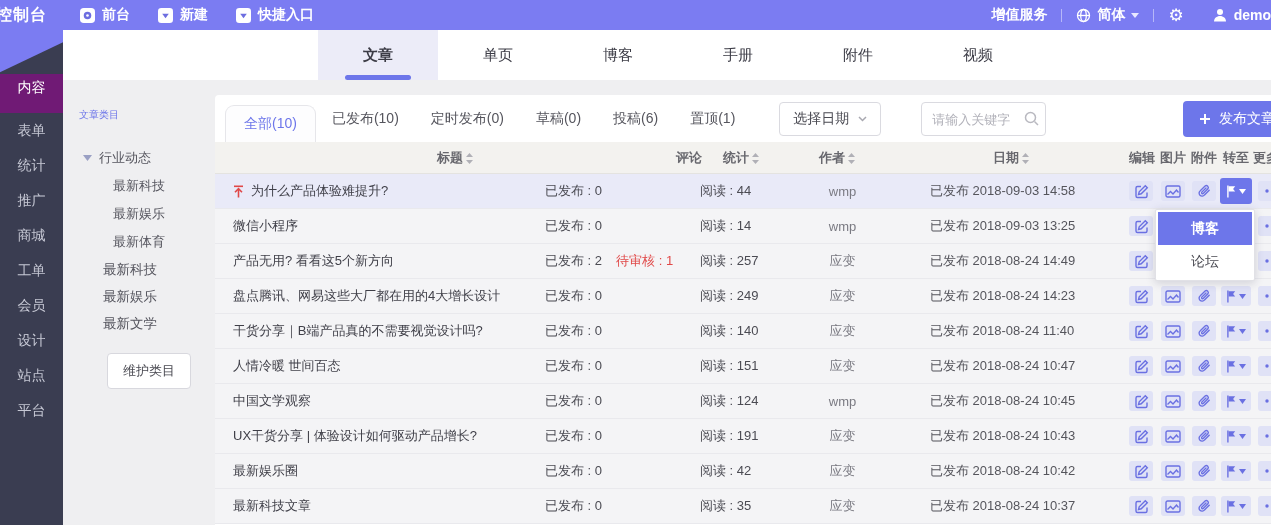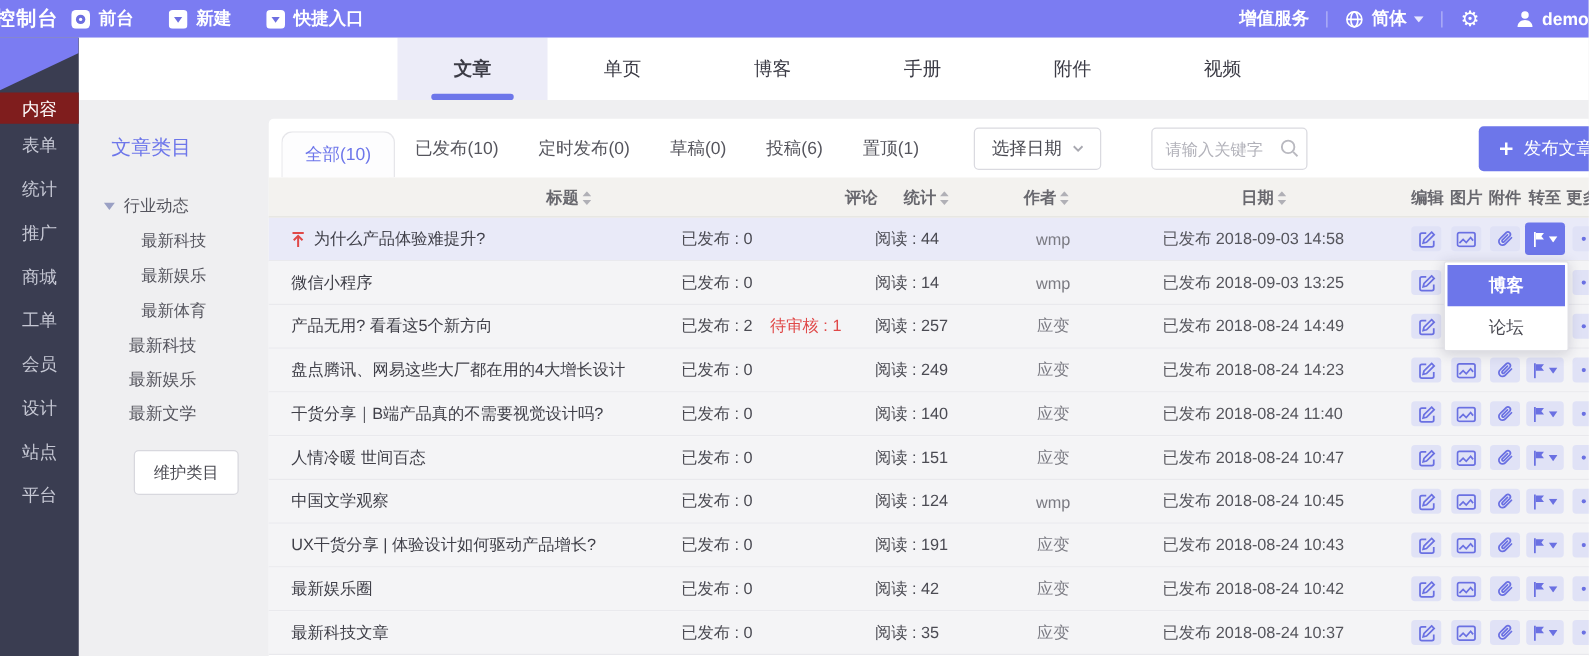--- a/index.html
+++ b/index.html
@@ -6,45 +6,45 @@
   html,body { width:1271px; height:525px; }
   body {
     position:relative; overflow:hidden; background:#efeff1;
     font-family:"Liberation Sans","DejaVu Sans",sans-serif;
   }
   
   .topbar { position:absolute; left:0; top:0; right:0; height:30px; background:#7b7cf2;
             display:flex; align-items:center; color:#fff; z-index:30; }
   .logo { width:60px; flex:0 0 60px; font-size:16px; font-weight:700; letter-spacing:1px;
           margin-left:-4px; white-space:nowrap; overflow:visible; }
-  .top-nav { display:flex; gap:28px; margin-left:1px; }
+  .top-nav { display:flex; gap:28px; margin-left:24px; }
   .top-nav-item { display:flex; align-items:center; gap:7px; font-size:14px; font-weight:700; cursor:pointer; }
   .top-right { margin-left:auto; display:flex; align-items:center; font-size:14px; font-weight:700; }
   .top-right .tr-item { display:flex; align-items:center; gap:6px; padding:0 14px; cursor:pointer; white-space:nowrap; }
   .tr-sep { width:1px; height:13px; background:rgba(255,255,255,.45); }
   .user-item { margin-right:-14px; }
   .ico { display:inline-flex; align-items:center; justify-content:center; }
   .gear { font-size:17px; line-height:1; }
   
   .sidebar { position:absolute; left:0; top:30px; bottom:0; width:63px; background:#3a3d51; z-index:25; }
   .sidebar-decor { height:44px; background:#7b7cf2; clip-path:polygon(0 0,100% 0,100% 28%,0 96%); }
   .side-item { height:35px; line-height:35px; text-align:center; color:#c6c8d4; font-size:14px; cursor:pointer; }
-  .side-item.active { height:25px; line-height:27px; background:#7f1d1d; color:#fff; }
+  .side-item.active { height:39px; line-height:27px; background:#701a75; color:#fff; }
   
   .main { position:absolute; left:63px; top:30px; bottom:0; width:1208px; }
   .tabstrip { height:50px; background:#fff; display:flex; padding-left:255px; }
   .tab { width:120px; display:flex; align-items:center; justify-content:center; font-size:15px;
          color:#3c3c46; cursor:pointer; position:relative; }
   .tab.active { background:#ececf8; font-weight:700; }
   .tab.active::after { content:""; position:absolute; bottom:0; left:50%; transform:translateX(-50%);
                        width:66px; height:5px; border-radius:3px; background:#6d76ea; }
   .content { position:absolute; top:50px; left:0; right:0; bottom:0; display:flex; overflow:visible; }
   
   .catpanel { flex:0 0 152px; width:152px; padding-top:28px; }
-  .catpanel-title { color:#6d76ea; font-size:16px; margin-left:26px; }
+  .catpanel-title { color:#6d76ea; font-size:10px; margin-left:16px; }
   .tree { margin-top:22px; font-size:13px; color:#55555e; }
   .tree-parent { margin-left:20px; height:28px; display:flex; align-items:center; gap:7px; cursor:pointer; }
   .tree-child  { margin-left:50px; height:28px; line-height:28px; cursor:pointer; }
   .tree-root   { margin-left:40px; height:27px; line-height:27px; font-size:13.5px; cursor:pointer; }
   .maintain-btn { margin:16px 0 0 44px; background:#fff; border:1px solid #d8d8de; border-radius:4px;
                   padding:8px 15px; font-size:13px; color:#4a4a52; cursor:pointer; }
   
   .card { flex:0 0 1078px; width:1078px; background:#fff; margin-top:15px; border-top-left-radius:4px; position:relative; }
   .filterbar { height:47px; display:flex; align-items:flex-end; padding-left:10px; }
   .ftab { padding:0 16px; height:47px; display:flex; align-items:center; font-size:14px; color:#55555d; cursor:pointer; }

